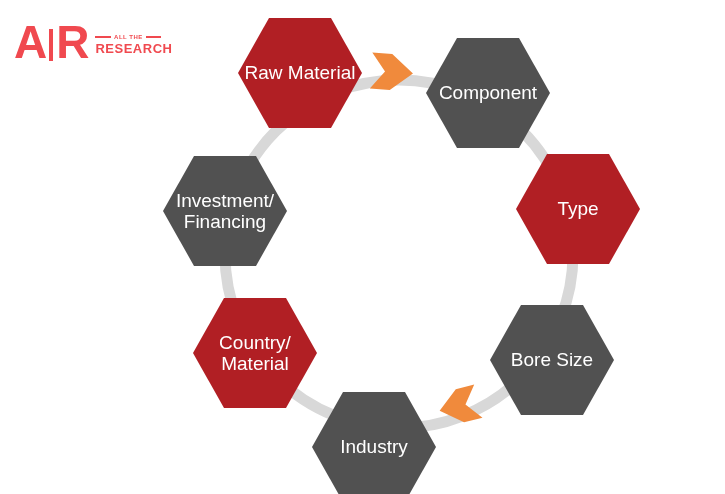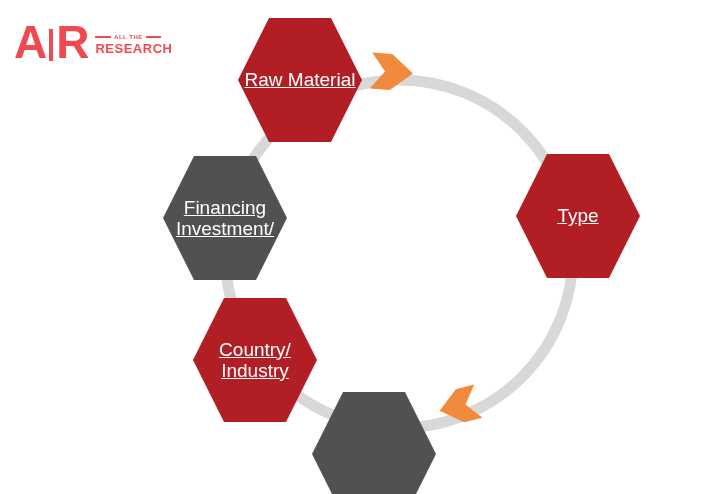--- a/index.html
+++ b/index.html
@@ -20,29 +20,28 @@
   .logo-tagline .tl-line { flex:1; height:2px; background:#f0494f; }
   .logo-tagline .tl-text { font-size:6px; font-weight:700; letter-spacing:0.5px; white-space:nowrap; }
   .logo-research { font-size:13px; font-weight:700; letter-spacing:0.5px; margin-top:1px; }
 
   
   .layer { position:absolute; left:0; top:0; }
 
   
   .hex {
     position:absolute;
-    width:124px; height:124px;
+    width:124px; height:110px;
     clip-path:polygon(25% 0%, 75% 0%, 100% 50%, 75% 100%, 25% 100%, 0% 50%);
     display:flex; align-items:center; justify-content:center;
     text-align:center;
     color:#ffffff;
     font-size:19px;
     line-height:1.12;
     z-index:2;
-    text-decoration:underline;
   }
   .hex-red  { background:#b11f24; }
   .hex-gray { background:#515151; }
   .hex .hex-label span { display:block; }
 
   #hex-raw-material        { left:238px; top:18px;  }
   #hex-component           { left:426px; top:38px;  }
   #hex-type                { left:516px; top:154px; }
   #hex-bore-size           { left:490px; top:305px; }
   #hex-end-use-industry    { left:312px; top:392px; }
@@ -76,44 +75,55 @@
   <svg class="layer ring-layer" width="725" height="494">
     <circle cx="399" cy="254" r="174" fill="none" stroke="#d8d8d8" stroke-width="11"></circle>
   </svg>
 
   <div class="hex hex-red" id="hex-raw-material">
     <div class="hex-label">
       <span>Raw Material</span>
     </div>
   </div>
 
+  <div class="hex hex-gray" id="hex-component">
+    <div class="hex-label">
+      <span>Component</span>
+    </div>
+  </div>
 
   <div class="hex hex-red" id="hex-type">
     <div class="hex-label">
       <span>Type</span>
     </div>
   </div>
 
+  <div class="hex hex-gray" id="hex-bore-size">
+    <div class="hex-label">
+      <span>Bore Size</span>
+    </div>
+  </div>
 
   <div class="hex hex-gray" id="hex-end-use-industry">
     <div class="hex-label">
+      <span>Industry</span>
     </div>
   </div>
 
   <div class="hex hex-red" id="hex-region-country">
     <div class="hex-label">
       <span>Country/</span>
-      <span>Industry</span>
+      <span>Material</span>
     </div>
   </div>
 
   <div class="hex hex-gray" id="hex-investment-financing">
     <div class="hex-label">
+      <span>Investment/</span>
       <span>Financing</span>
-      <span>Investment/</span>
     </div>
   </div>
 
   <svg class="layer arrow-layer" width="725" height="494">
     <polygon points="-21,-18 -1,-18 21,0 -1,18 -21,18 -7,0" transform="translate(392,72) rotate(4)" fill="#f08a3c"></polygon>
     <polygon points="-21,-18 -1,-18 21,0 -1,18 -21,18 -7,0" transform="translate(459,406) rotate(166) scale(0.95)" fill="#f08a3c"></polygon>
   </svg>
 
 </div>
 

